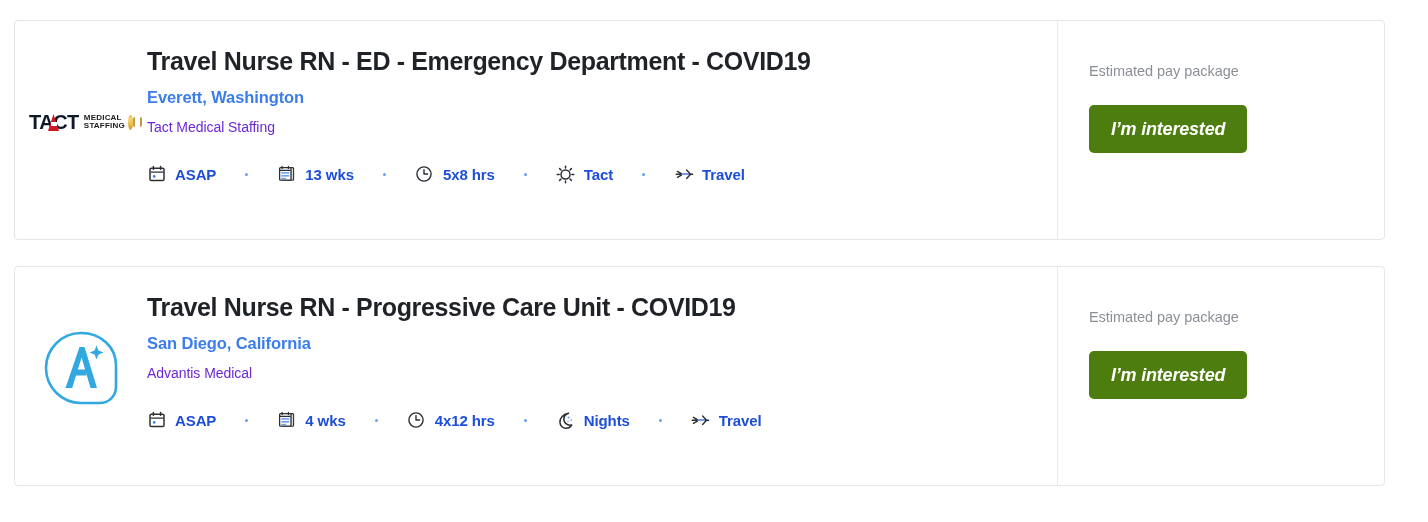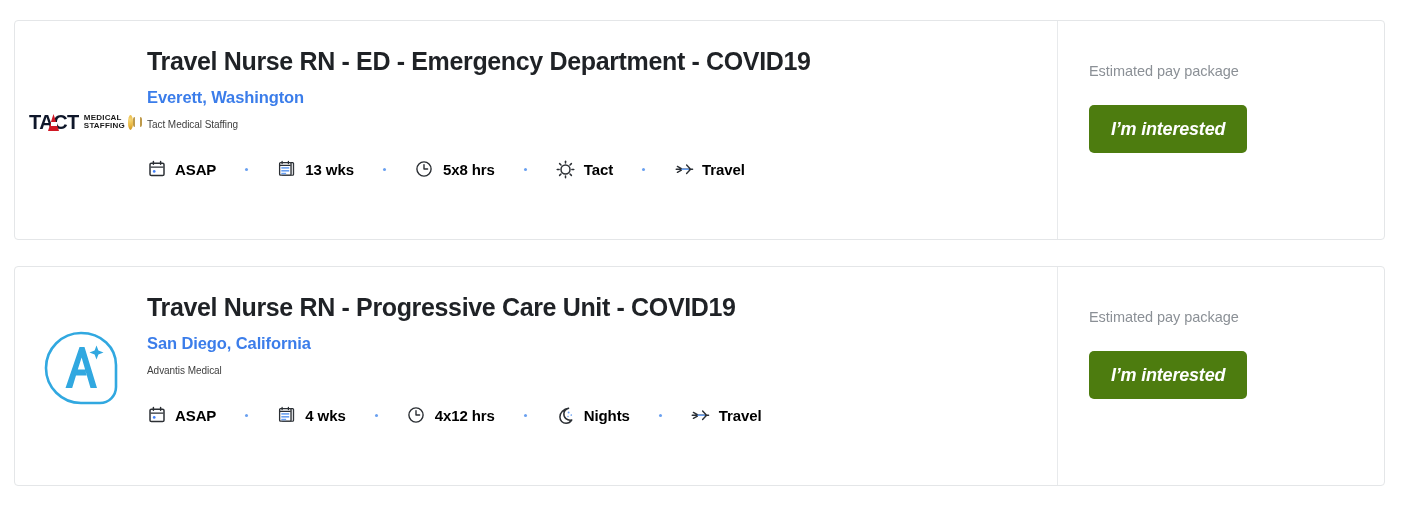--- a/index.html
+++ b/index.html
@@ -150,22 +150,22 @@
 
   .job-location {
     font-size: 16.5px;
     font-weight: bold;
     color: #3b7dea;
     letter-spacing: -0.1px;
     margin: 0 0 12px 0;
   }
 
   .job-company {
-    font-size: 10px;
-    color: #404040;
+    font-size: 14px;
+    color: #6d28d9;
     letter-spacing: -0.05px;
     margin: 0 0 30px 0;
   }
 
   .meta-row {
     display: flex;
     align-items: center;
     flex-wrap: nowrap;
   }
   .meta-item {
@@ -179,21 +179,21 @@
     justify-content: center;
     width: 19px;
     height: 19px;
     margin-right: 9px;
     flex: 0 0 19px;
   }
   .meta-icon svg { display: block; overflow: visible; }
   .meta-label {
     font-size: 15px;
     font-weight: bold;
-    color: #000000;
+    color: #1d4ed8;
     letter-spacing: -0.1px;
   }
   .meta-dot {
     width: 3px;
     height: 3px;
     border-radius: 50%;
     background: #6aa0f0;
     margin: 0 29px;
     flex: 0 0 3px;
   }

